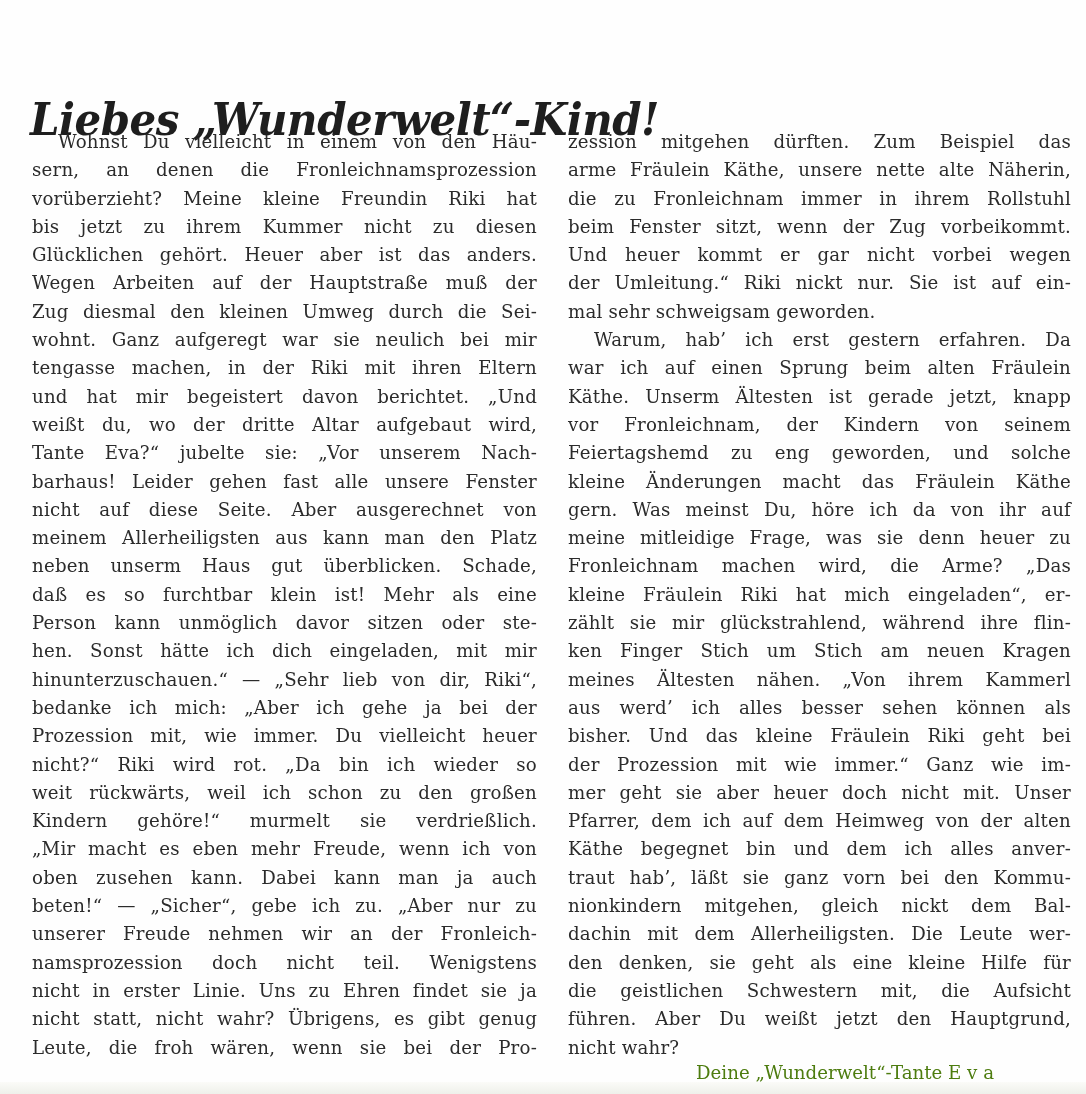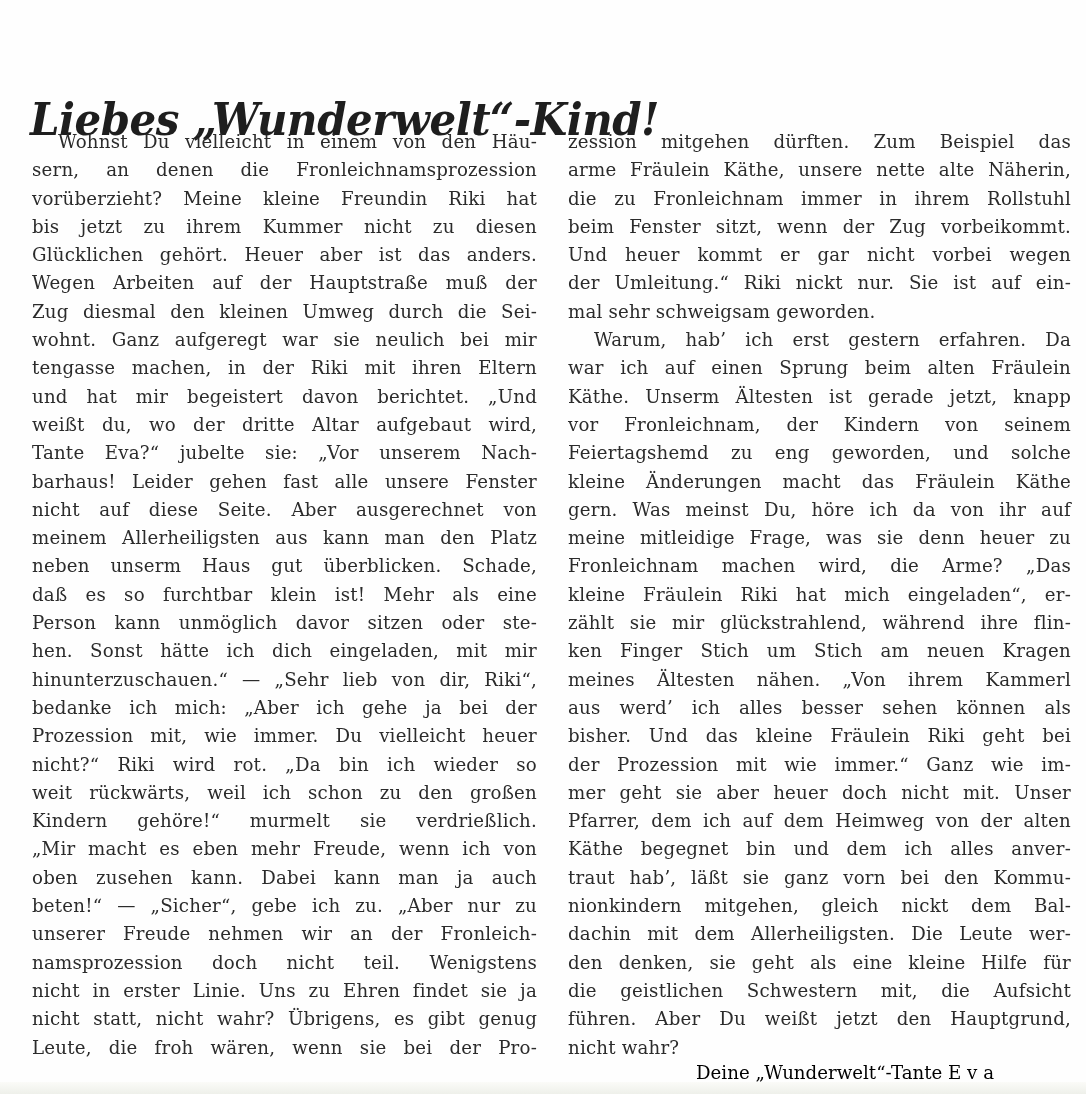--- a/index.html
+++ b/index.html
@@ -36,21 +36,21 @@
   .line {
     display: block; height: 28.3px; white-space: nowrap;
     text-align: justify; text-align-last: justify;
     letter-spacing: 0.2px;
   }
   .line.last { text-align-last: left; }
   .line.indent { padding-left: 26px; }
   .signature {
     position: absolute; left: 696px; top: 1062px;
     font-family: "DejaVu Serif", serif;
-    font-size: 18.2px; color: #000000; white-space: nowrap;
+    font-size: 18.2px; color: #4d7c0f; white-space: nowrap;
   }
 </style>
 </head>
 <body>
 
 <div class="page">
   <h1 class="title">Liebes „Wunderwelt“-Kind!</h1>
 
   <div class="col left" id="col-left">
       <span class="line indent">Wohnst Du vielleicht in einem von den Häu-</span>

